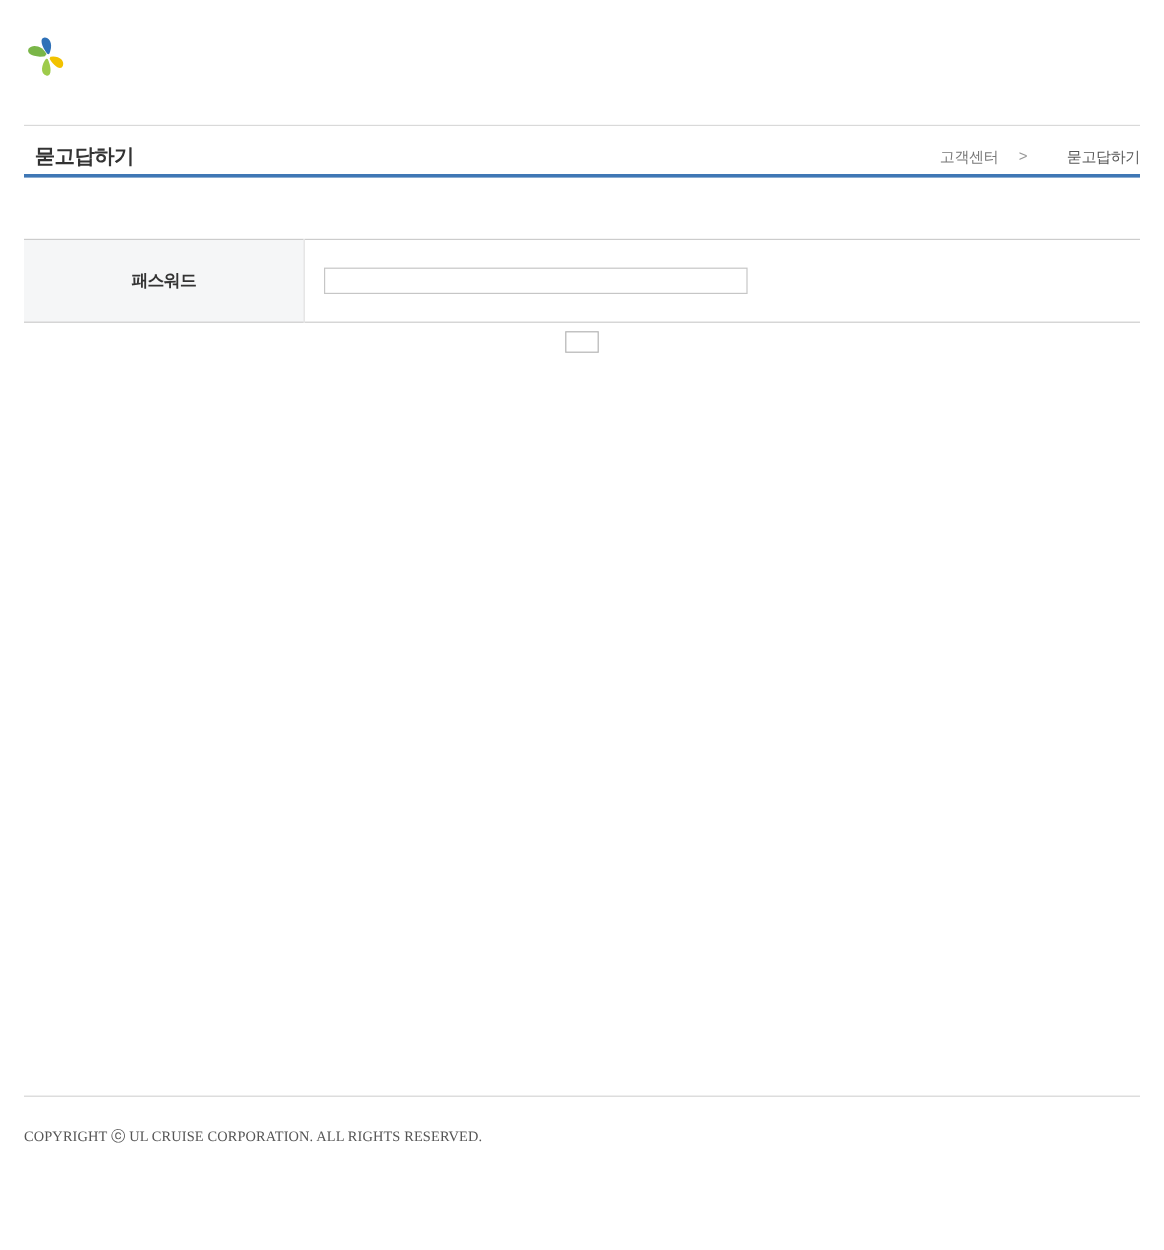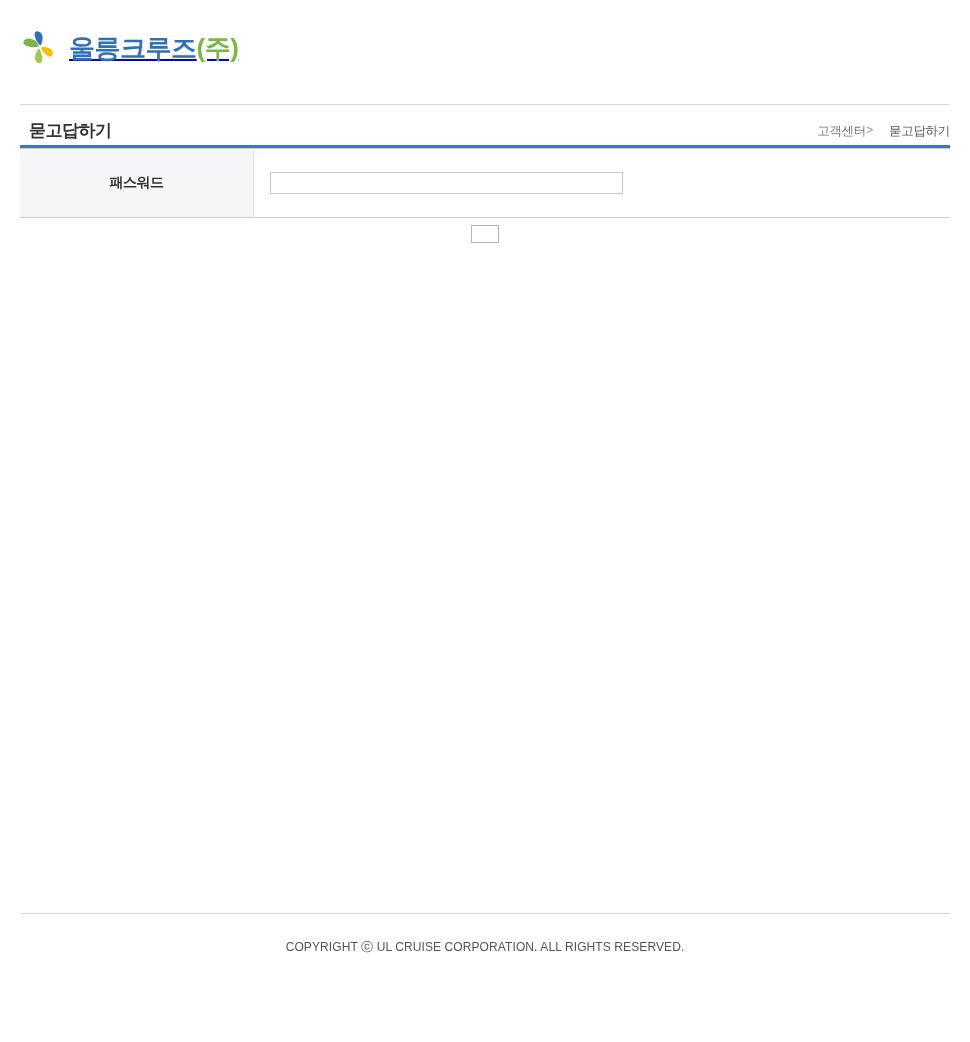--- a/index.html
+++ b/index.html
@@ -64,31 +64,32 @@
   }
   .breadcrumb {
     position: absolute;
     right: 0px;
     top: 18px;
     font-size: 12.5px;
     color: #777777;
     letter-spacing: -0.3px;
     display: flex;
     align-items: flex-start;
-    gap: 0;
+    gap: 17px;
   }
   .breadcrumb .crumb-sep { color: #999999; }
   .breadcrumb .crumb-current {
     color: #555555;
     margin-left: 16px;
   }
 
   
   .content {
     margin: 0 20px;
+    padding-top: 51px;
   }
   .pw-table {
     width: 100%;
     border-collapse: collapse;
     border-top: 1px solid #cccccc;
     border-bottom: 1px solid #cccccc;
     table-layout: fixed;
   }
   .pw-table th {
     width: 231px;
@@ -138,21 +139,22 @@
     cursor: pointer;
   }
 
   
   .footer {
     position: absolute;
     left: 20px;
     right: 20px;
     top: 913px;
     border-top: 1px solid #d5d5d5;
-    text-align: center;
+    text-align: left;
+    font-family: Liberation Serif, serif;
   }
   .copyright {
     margin-top: 25px;
     font-size: 12px;
     color: #555555;
     letter-spacing: 0.1px;
   }
 </style>
 </head>
 <body>
@@ -161,23 +163,20 @@
   <a class="logo-wrap" href="#">
     <span class="logo-mark">
       <svg width="40" height="40" viewBox="0 0 40 40" aria-hidden="true">
         <path d="M19.5 18.5 C16 10, 7 8.5, 4 12.5 C1.2 16.3, 8 21, 19.5 18.5 Z" fill="#7ab648"></path>
         <path d="M20.5 18 C24.5 10.5, 22.5 3.5, 17.5 3.2 C12.8 2.9, 13.8 10.6, 20.5 18 Z" fill="#2f71b8"></path>
         <path d="M20.5 19.5 C28.5 17.5, 34 22, 32.5 26.5 C31 31, 25 28, 20.5 19.5 Z" fill="#f2c200"></path>
         <path d="M19.2 20 C14 26, 13.5 33.5, 18.5 35 C23 36.4, 23.5 28.5, 19.2 20 Z" fill="#9ecb4b"></path>
         <circle cx="19.8" cy="19" r="2.1" fill="#ffffff"></circle>
       </svg>
     </span>
-    <span class="logo-text">
-      <span class="part-blue">울릉크루즈</span><span class="part-green">(주)</span>
-    </span>
   </a>
 </div>
 
 <div class="titlebar">
   <div class="page-title">묻고답하기</div>
   <div class="breadcrumb">
     <span>고객센터</span>
     <span class="crumb-sep">&gt;</span>
     <span class="crumb-current">묻고답하기</span>
   </div>

